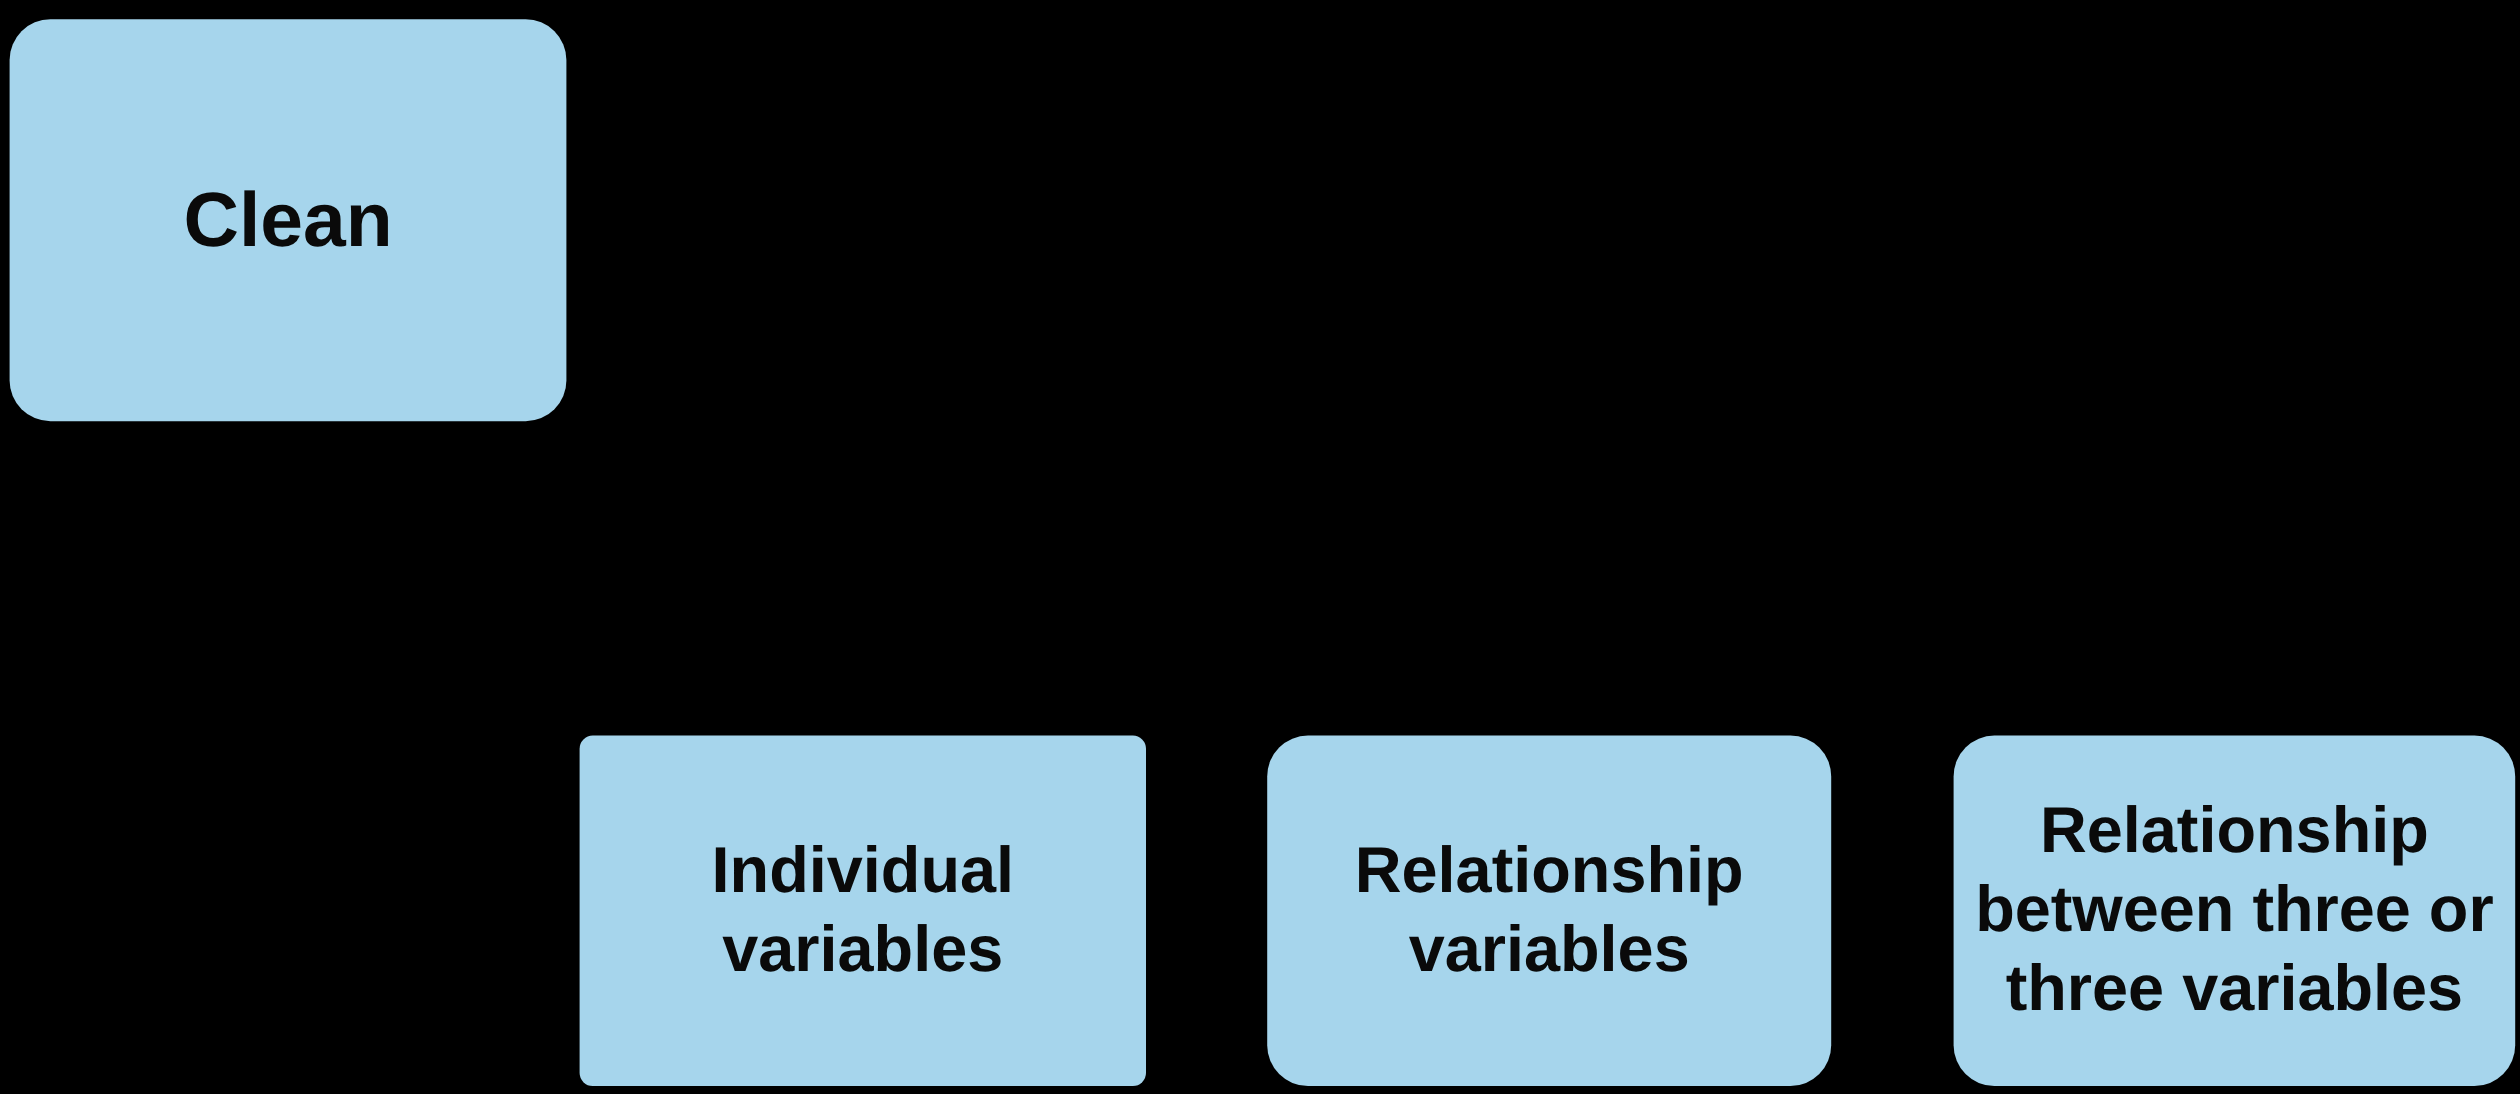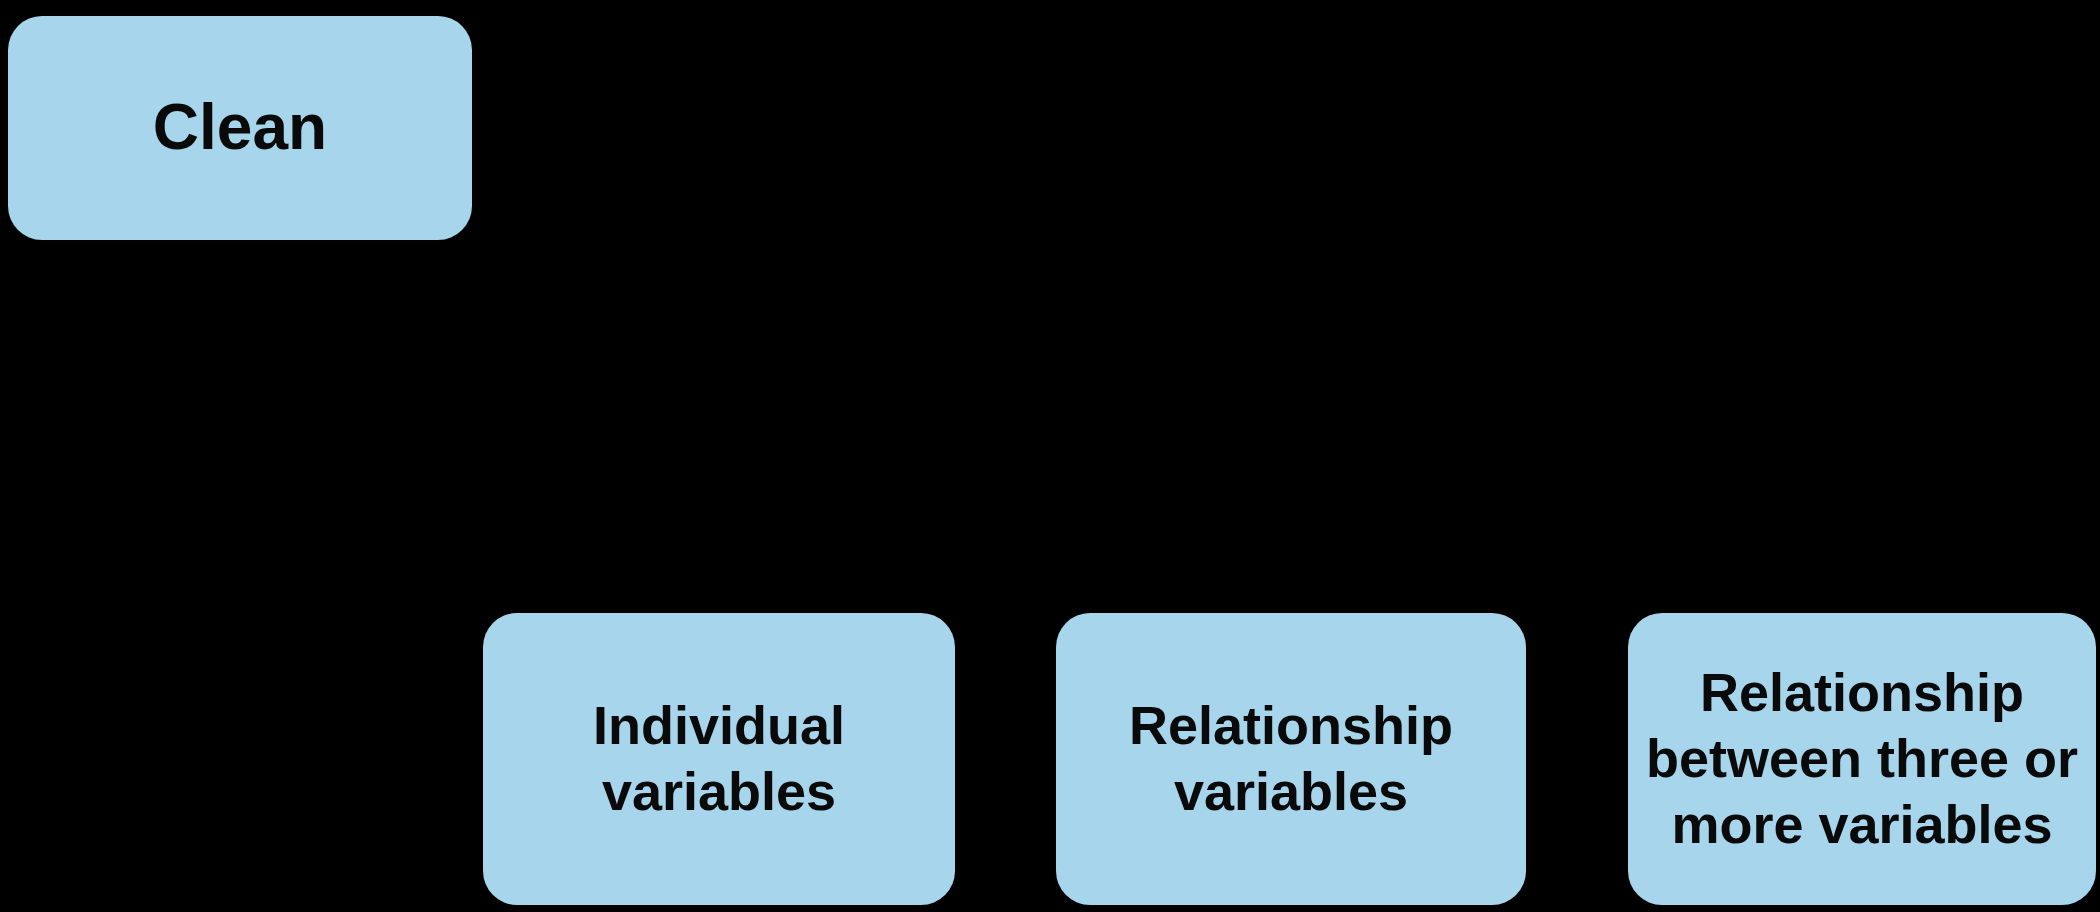--- a/index.html
+++ b/index.html
@@ -28,23 +28,23 @@
     flex-direction: column;
     align-items: center;
     justify-content: center;
     text-align: center;
     font-weight: 700;
   }
   .node .line { display: block; }
   .row-top { font-size: 64px; line-height: 1.18; }
   .row-bottom { font-size: 54px; line-height: 1.22; }
 
-  #node-clean            { left: 8px;    top: 16px;  width: 464px; height: 224px; }
+  #node-clean            { left: 8px;    top: 16px;  width: 464px; height: 335px; }
   #node-wrangle-explore  { left: 988px;  top: 6px;   width: 604px; height: 290px; }
-  #node-individual-vars  { left: 483px;  top: 613px; width: 472px; height: 292px; }
+  #node-individual-vars  { left: 483px;  top: 613px; width: 472px; height: 292px; border-radius: 11px; }
   #node-rel-two          { left: 1056px; top: 613px; width: 470px; height: 292px; }
   #node-rel-three        { left: 1628px; top: 613px; width: 468px; height: 292px; }
 </style>
 </head>
 <body>
 
 <div class="canvas">
 
   <div class="node row-top" id="node-clean">
     <span class="line">Clean</span>
@@ -57,16 +57,16 @@
   </div>
 
   <div class="node row-bottom" id="node-rel-two">
     <span class="line">Relationship</span>
     <span class="line">variables</span>
   </div>
 
   <div class="node row-bottom" id="node-rel-three">
     <span class="line">Relationship</span>
     <span class="line">between three or</span>
-    <span class="line">more variables</span>
+    <span class="line">three variables</span>
   </div>
 
 </div>
 
 </body></html>

